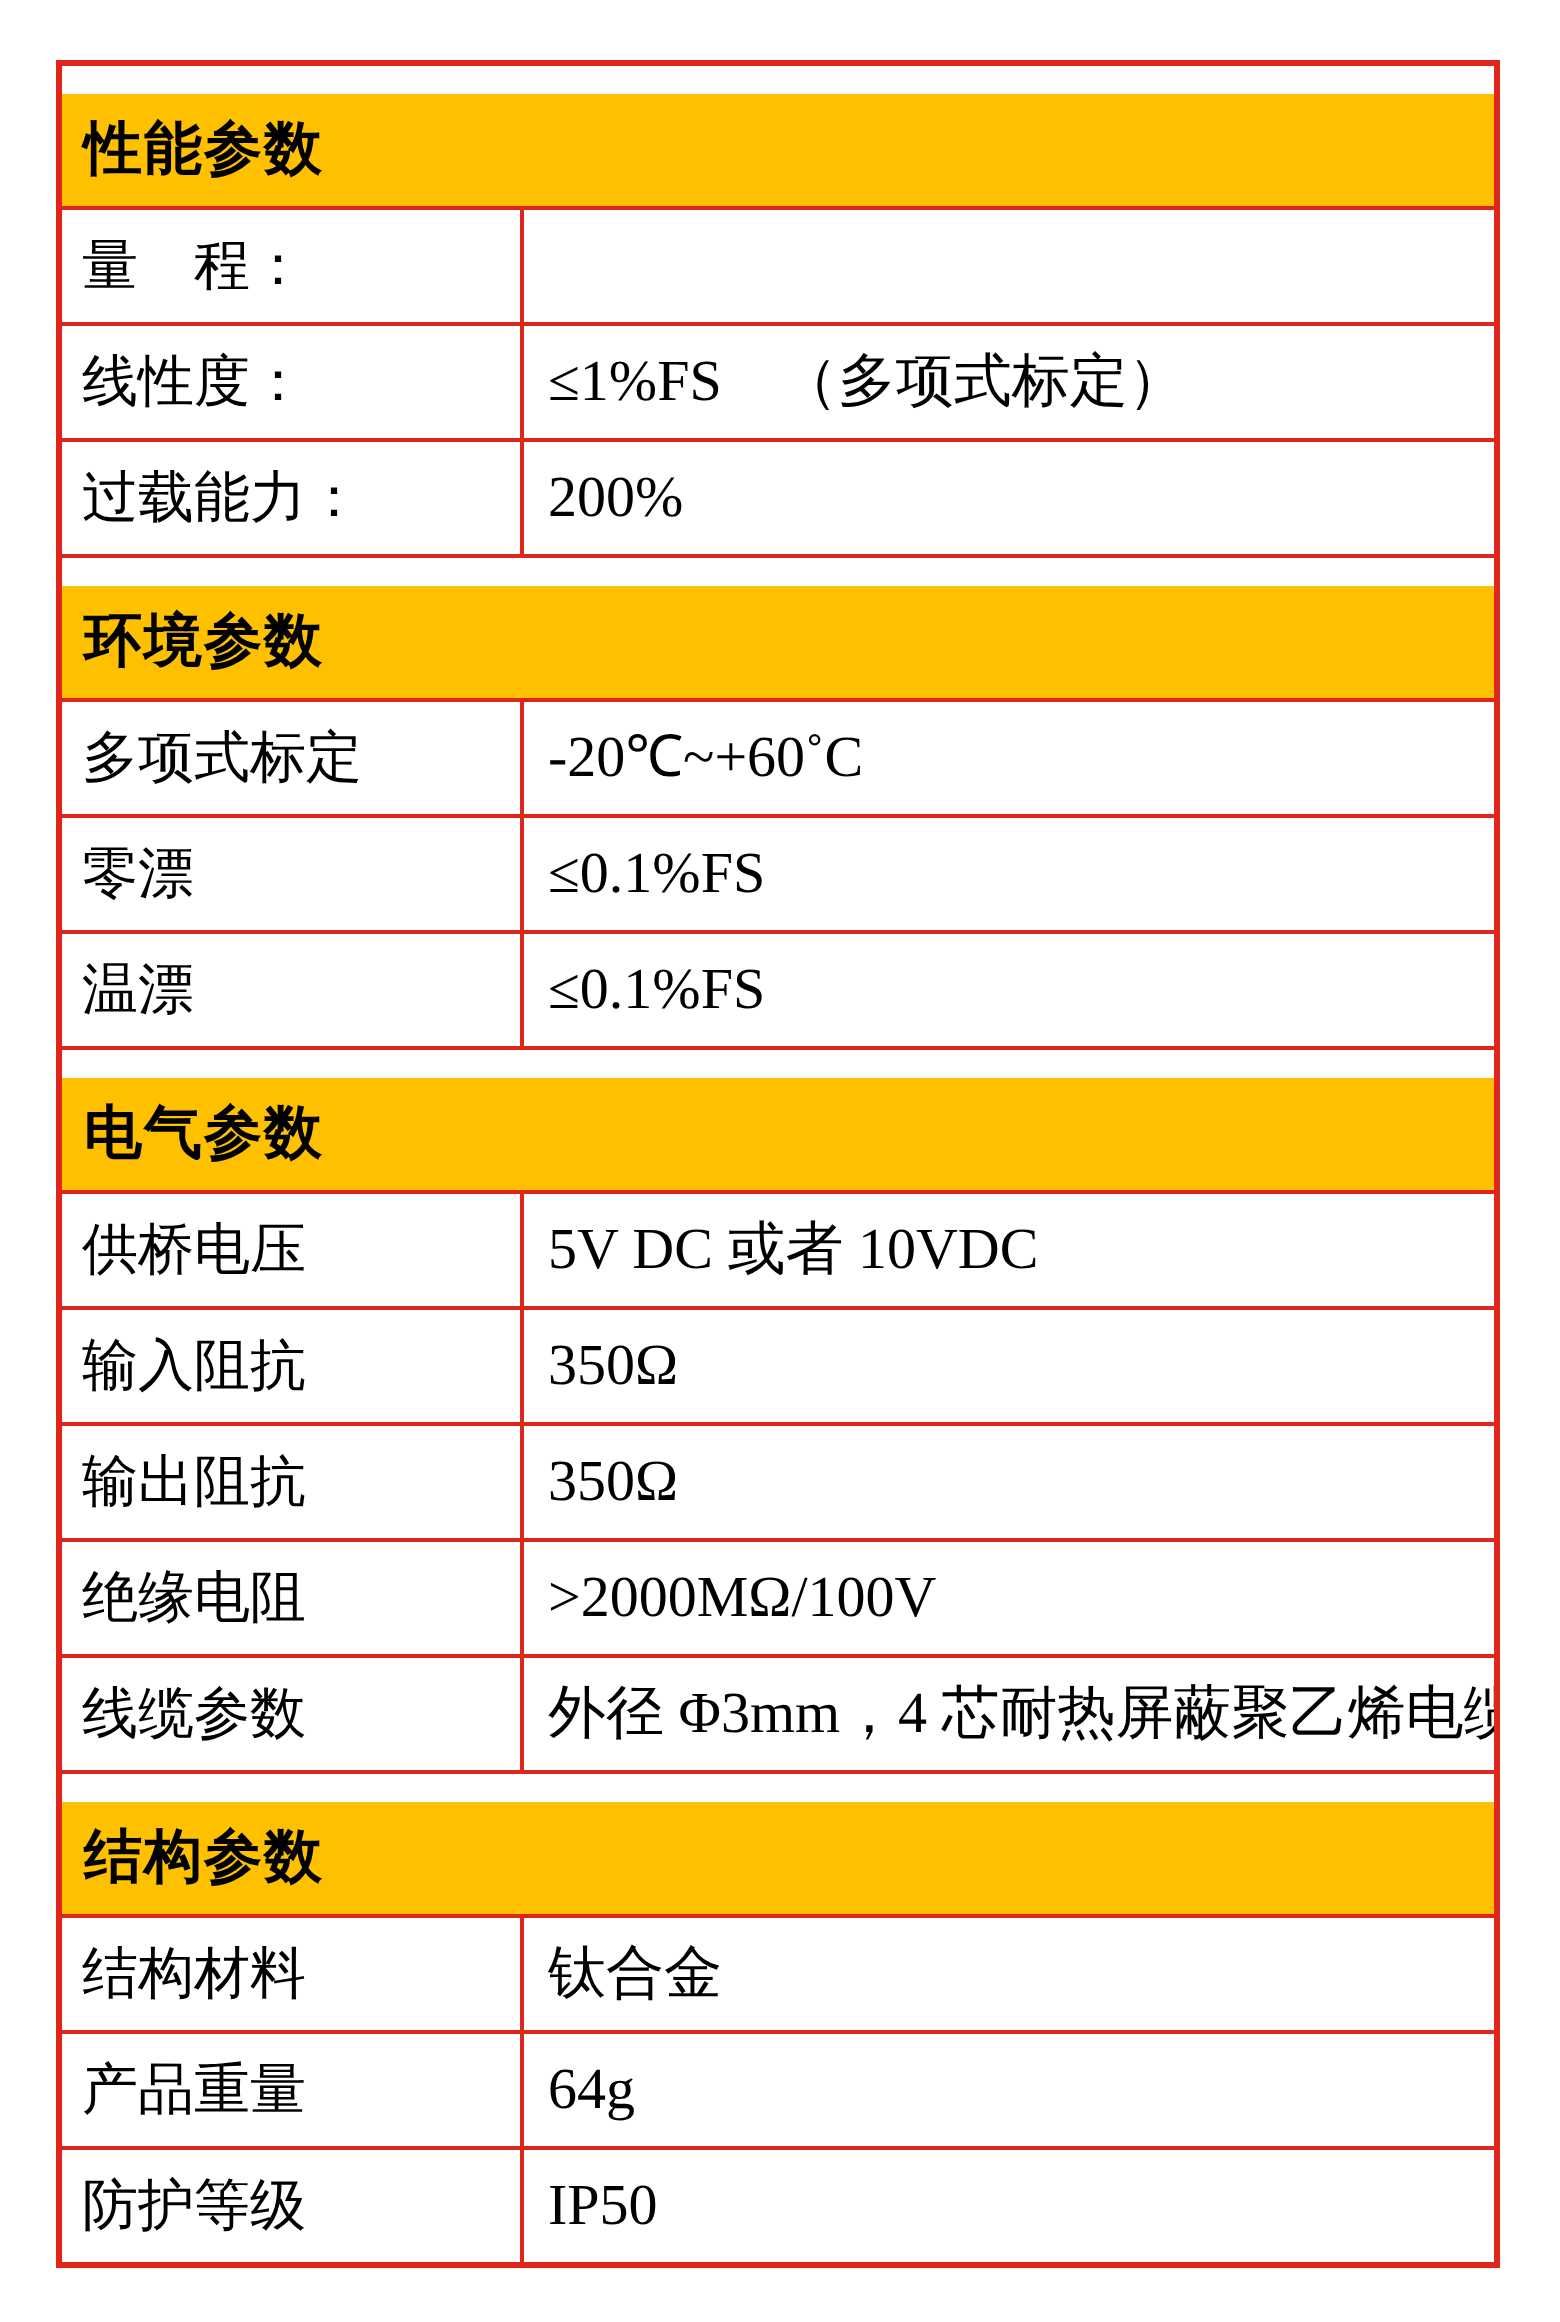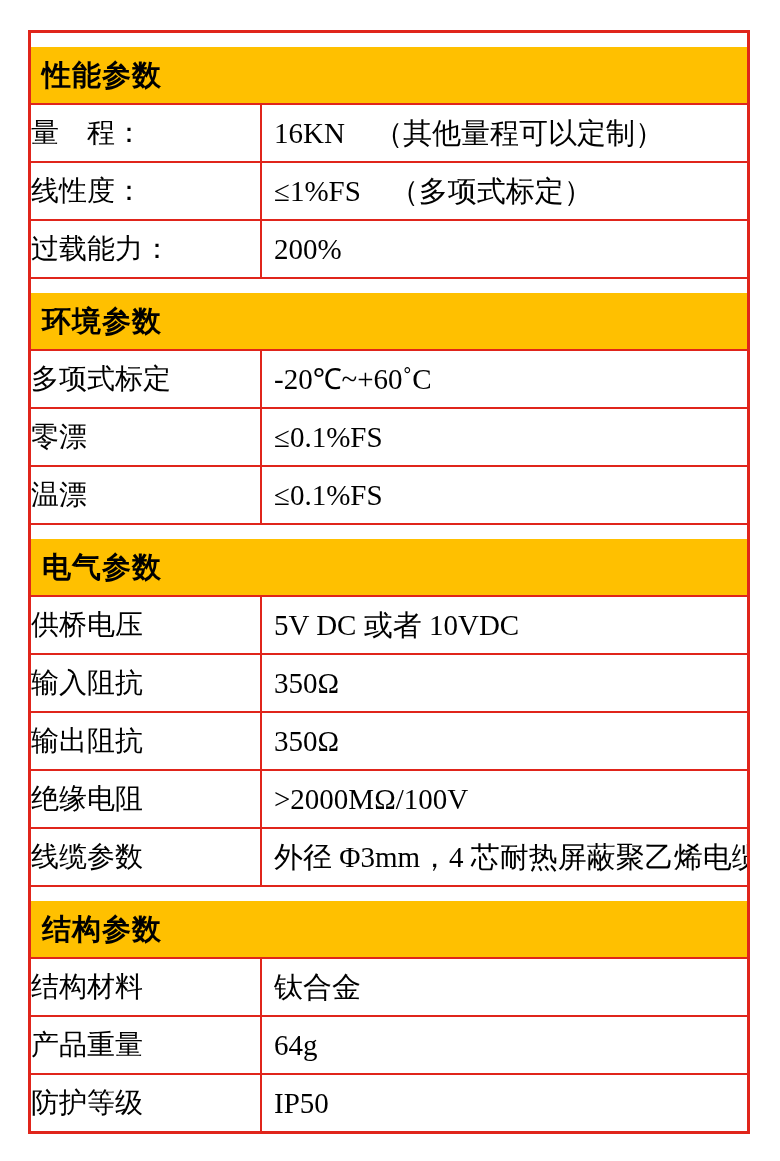--- a/index.html
+++ b/index.html
@@ -59,21 +59,21 @@
     border-bottom:none;
     justify-content:space-between;
   }
   .cell-label{
     width:231px;
     min-width:231px;
     box-sizing:border-box;
     border-right:2px solid var(--border-color);
     display:flex;
     align-items:center;
-    padding-left:0;
+    padding-left:10px;
   }
   .cell-label-text{
     font-size:28px;
     line-height:1;
     font-family:"Liberation Sans", sans-serif;
   }
   .cell-value{
     flex:1;
     display:flex;
     align-items:center;
@@ -93,23 +93,20 @@
 <div class="page">
   <div class="spec-table">
   <div class="section-header">
     <span class="section-header-label">性能参数</span>
   </div>
 
   <div class="data-row">
     <div class="cell-label">
       <span class="cell-label-text">量　程：</span>
     </div>
-    <div class="cell-value">
-      <span class="cell-value-text">16KN　（其他量程可以定制）</span>
-    </div>
   </div>
 
   <div class="data-row">
     <div class="cell-label">
       <span class="cell-label-text">线性度：</span>
     </div>
     <div class="cell-value">
       <span class="cell-value-text">≤1%FS　（多项式标定）</span>
     </div>
   </div>

